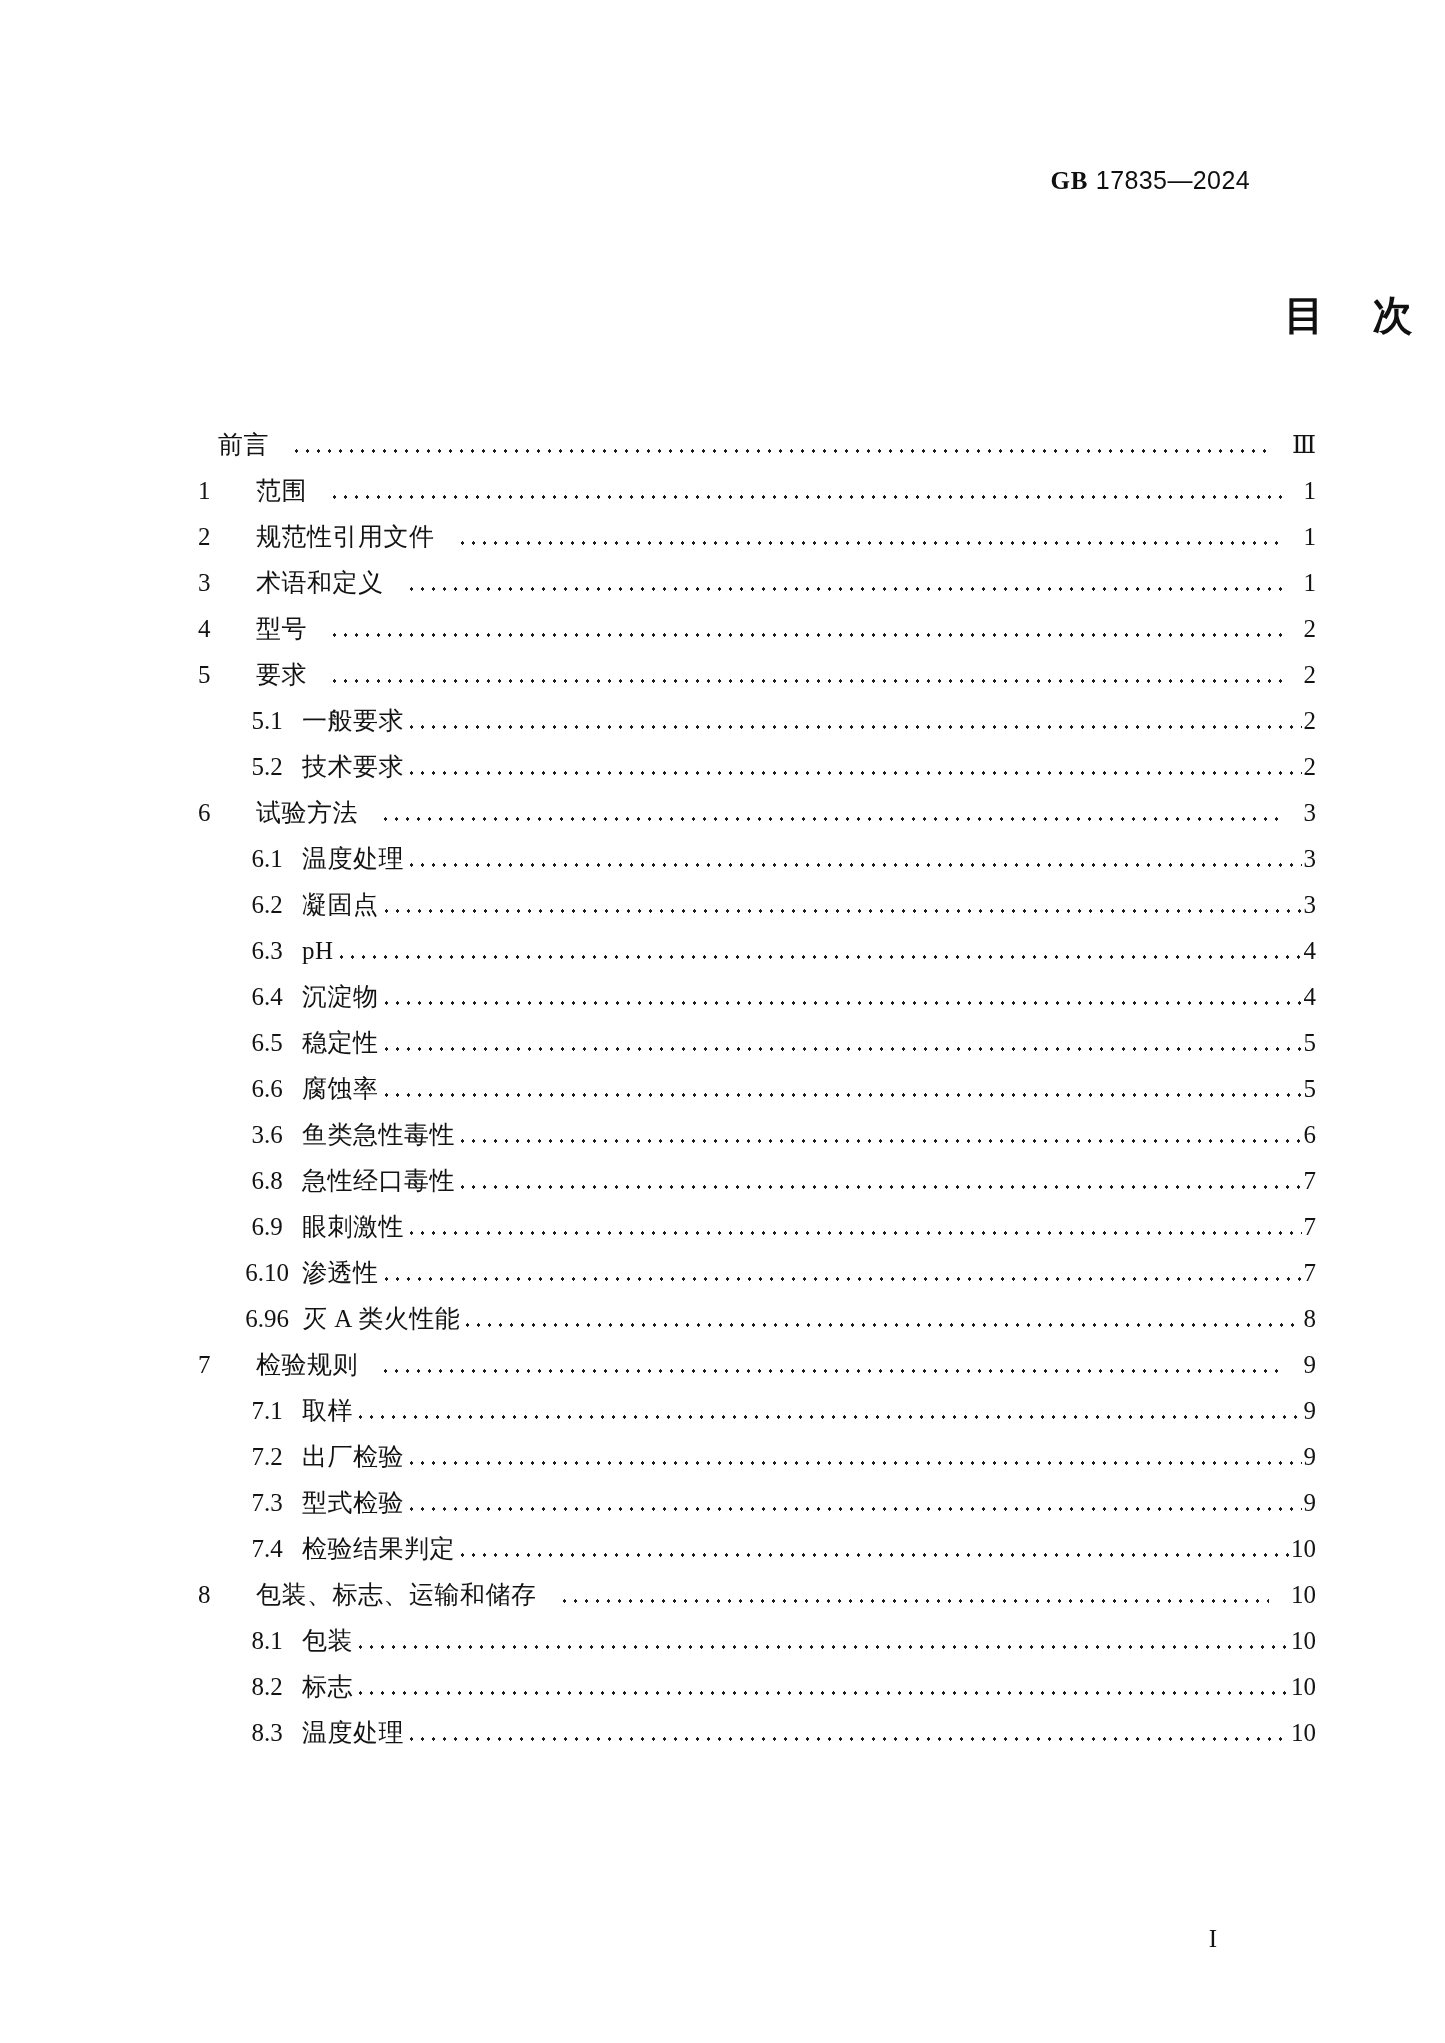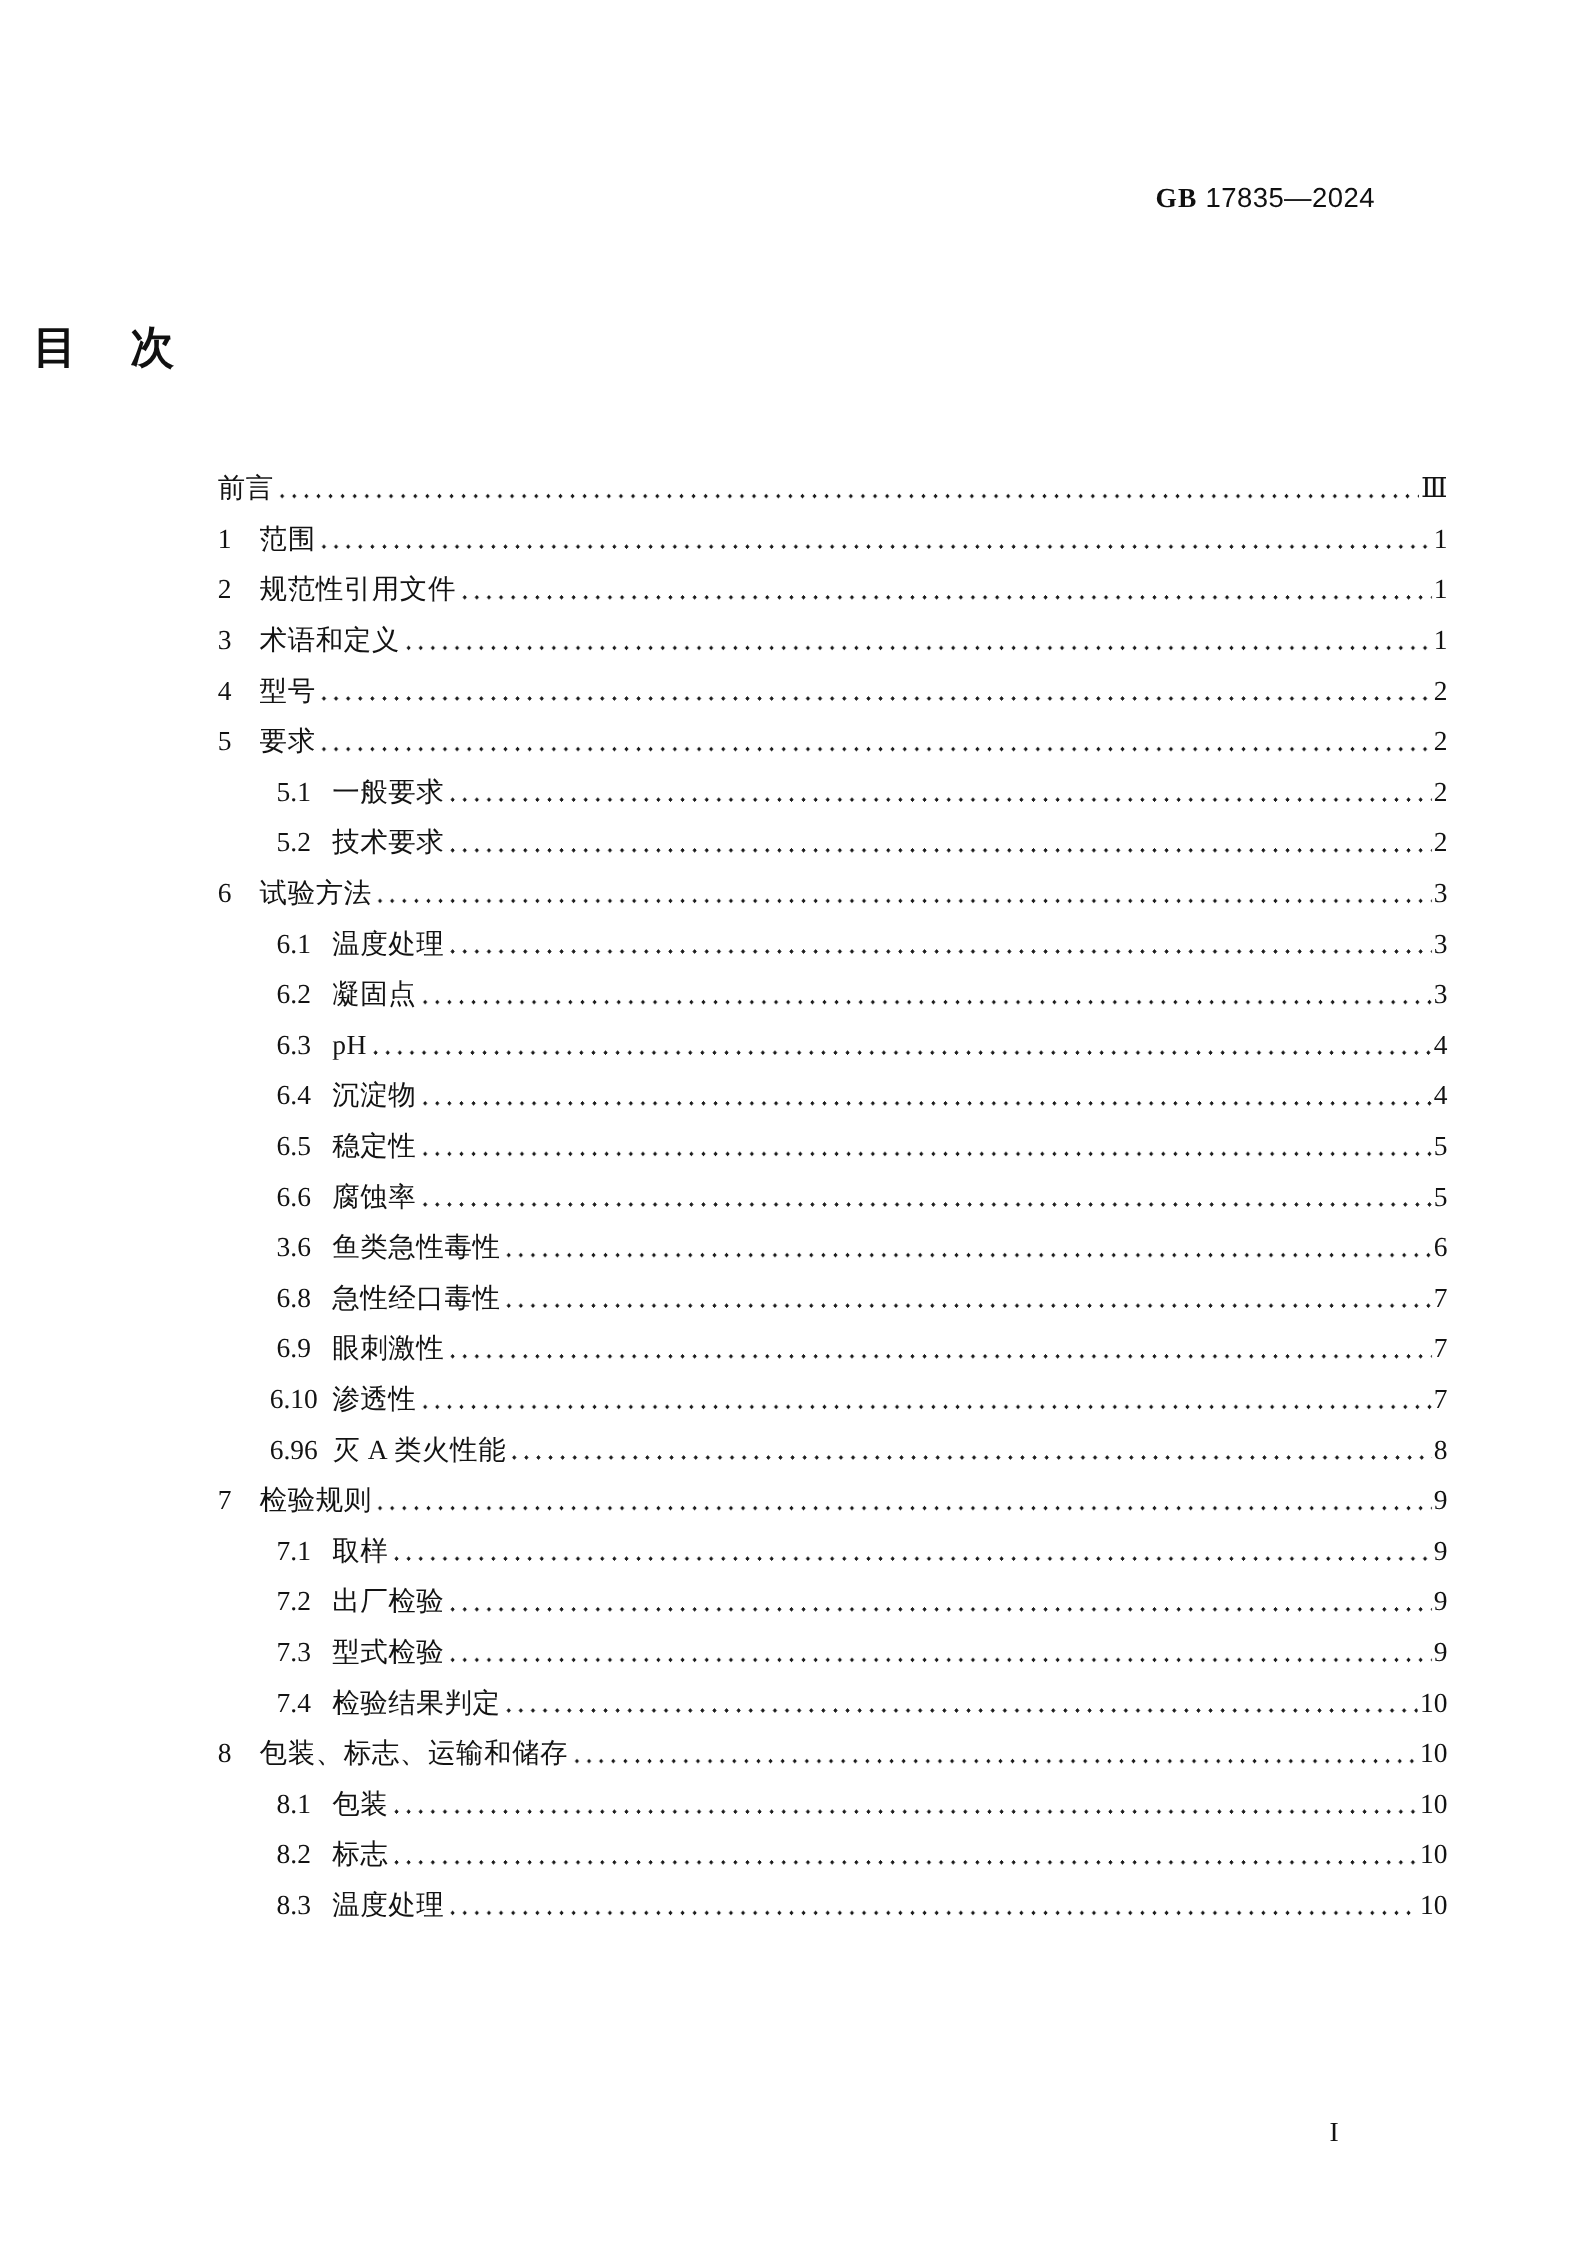--- a/index.html
+++ b/index.html
@@ -46,21 +46,21 @@
     font-weight: bold;
     letter-spacing: 1px;
   }
 
   
   .doc-title {
     position: absolute;
     top: 288px;
     left: 0;
     right: 0;
-    text-align: left;
+    text-align: right;
     font-size: 40px;
     font-weight: bold;
     letter-spacing: 0.06em;
     color: #101010;
     font-family: "Liberation Serif", "DejaVu Serif", serif;
   }
   .doc-title .gap { display: inline-block; width: 46px; }
 
   
   .toc {
@@ -71,21 +71,21 @@
   }
   .toc-row {
     display: flex;
     align-items: flex-end;
     height: 46px;
     font-size: 25px;
     line-height: 30px;
     white-space: nowrap;
     color: #131313;
   }
-  .toc-row.lvl1 { padding-left: 0; }
+  .toc-row.lvl1 { padding-left: 0; gap: 20px; }
   .toc-row.lvl2 { padding-left: 34px; }
 
   .toc-num {
     display: inline-block;
     flex: 0 0 auto;
     font-family: "Liberation Serif", "DejaVu Serif", serif;
     font-size: 25px;
     color: #131313;
   }
   .toc-row.lvl1 .toc-num { width: 38px; }

